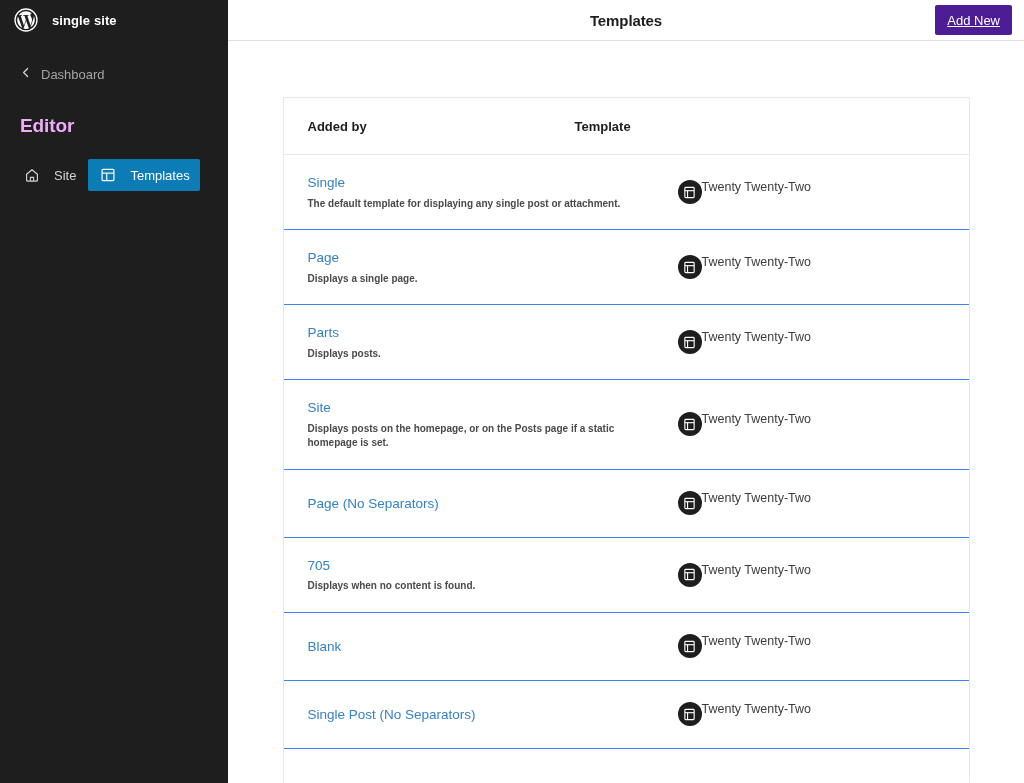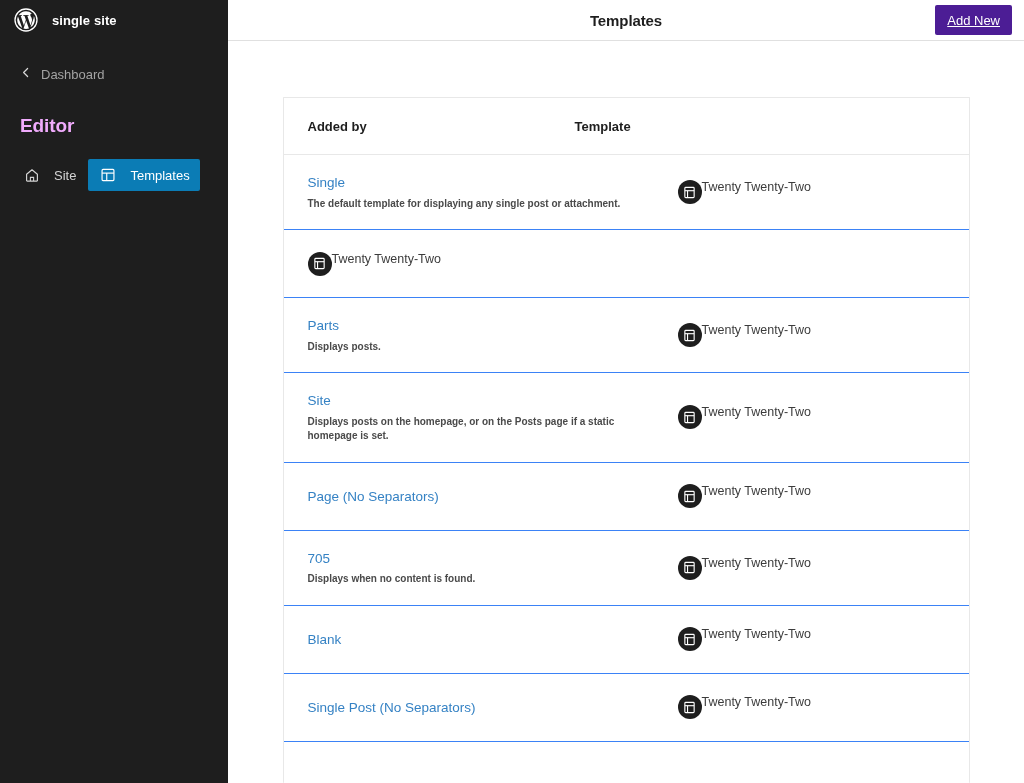--- a/index.html
+++ b/index.html
@@ -335,20 +335,24 @@
           <rect x="3.8" y="3.2" width="12.4" height="13.6" rx="1.2" stroke="#ffffff" stroke-width="1.5"></rect>
           <path d="M3.8 7.6h12.4" stroke="#ffffff" stroke-width="1.5"></path>
           <path d="M7.4 7.6v9.2" stroke="#ffffff" stroke-width="1.5"></path>
         </svg>
       </span>
       <span class="addedby-name">Twenty Twenty-Two</span>
     </div>
   </div>
 
   <div class="trow">
+    <div class="cell-template">
+      <a class="tpl-link">Page</a>
+      <div class="tpl-desc">Displays a single page.</div>
+    </div>
     <div class="cell-addedby">
       <span class="avatar">
         <svg width="15" height="15" viewBox="0 0 20 20" fill="none">
           <rect x="3.8" y="3.2" width="12.4" height="13.6" rx="1.2" stroke="#ffffff" stroke-width="1.5"></rect>
           <path d="M3.8 7.6h12.4" stroke="#ffffff" stroke-width="1.5"></path>
           <path d="M7.4 7.6v9.2" stroke="#ffffff" stroke-width="1.5"></path>
         </svg>
       </span>
       <span class="addedby-name">Twenty Twenty-Two</span>
     </div>

